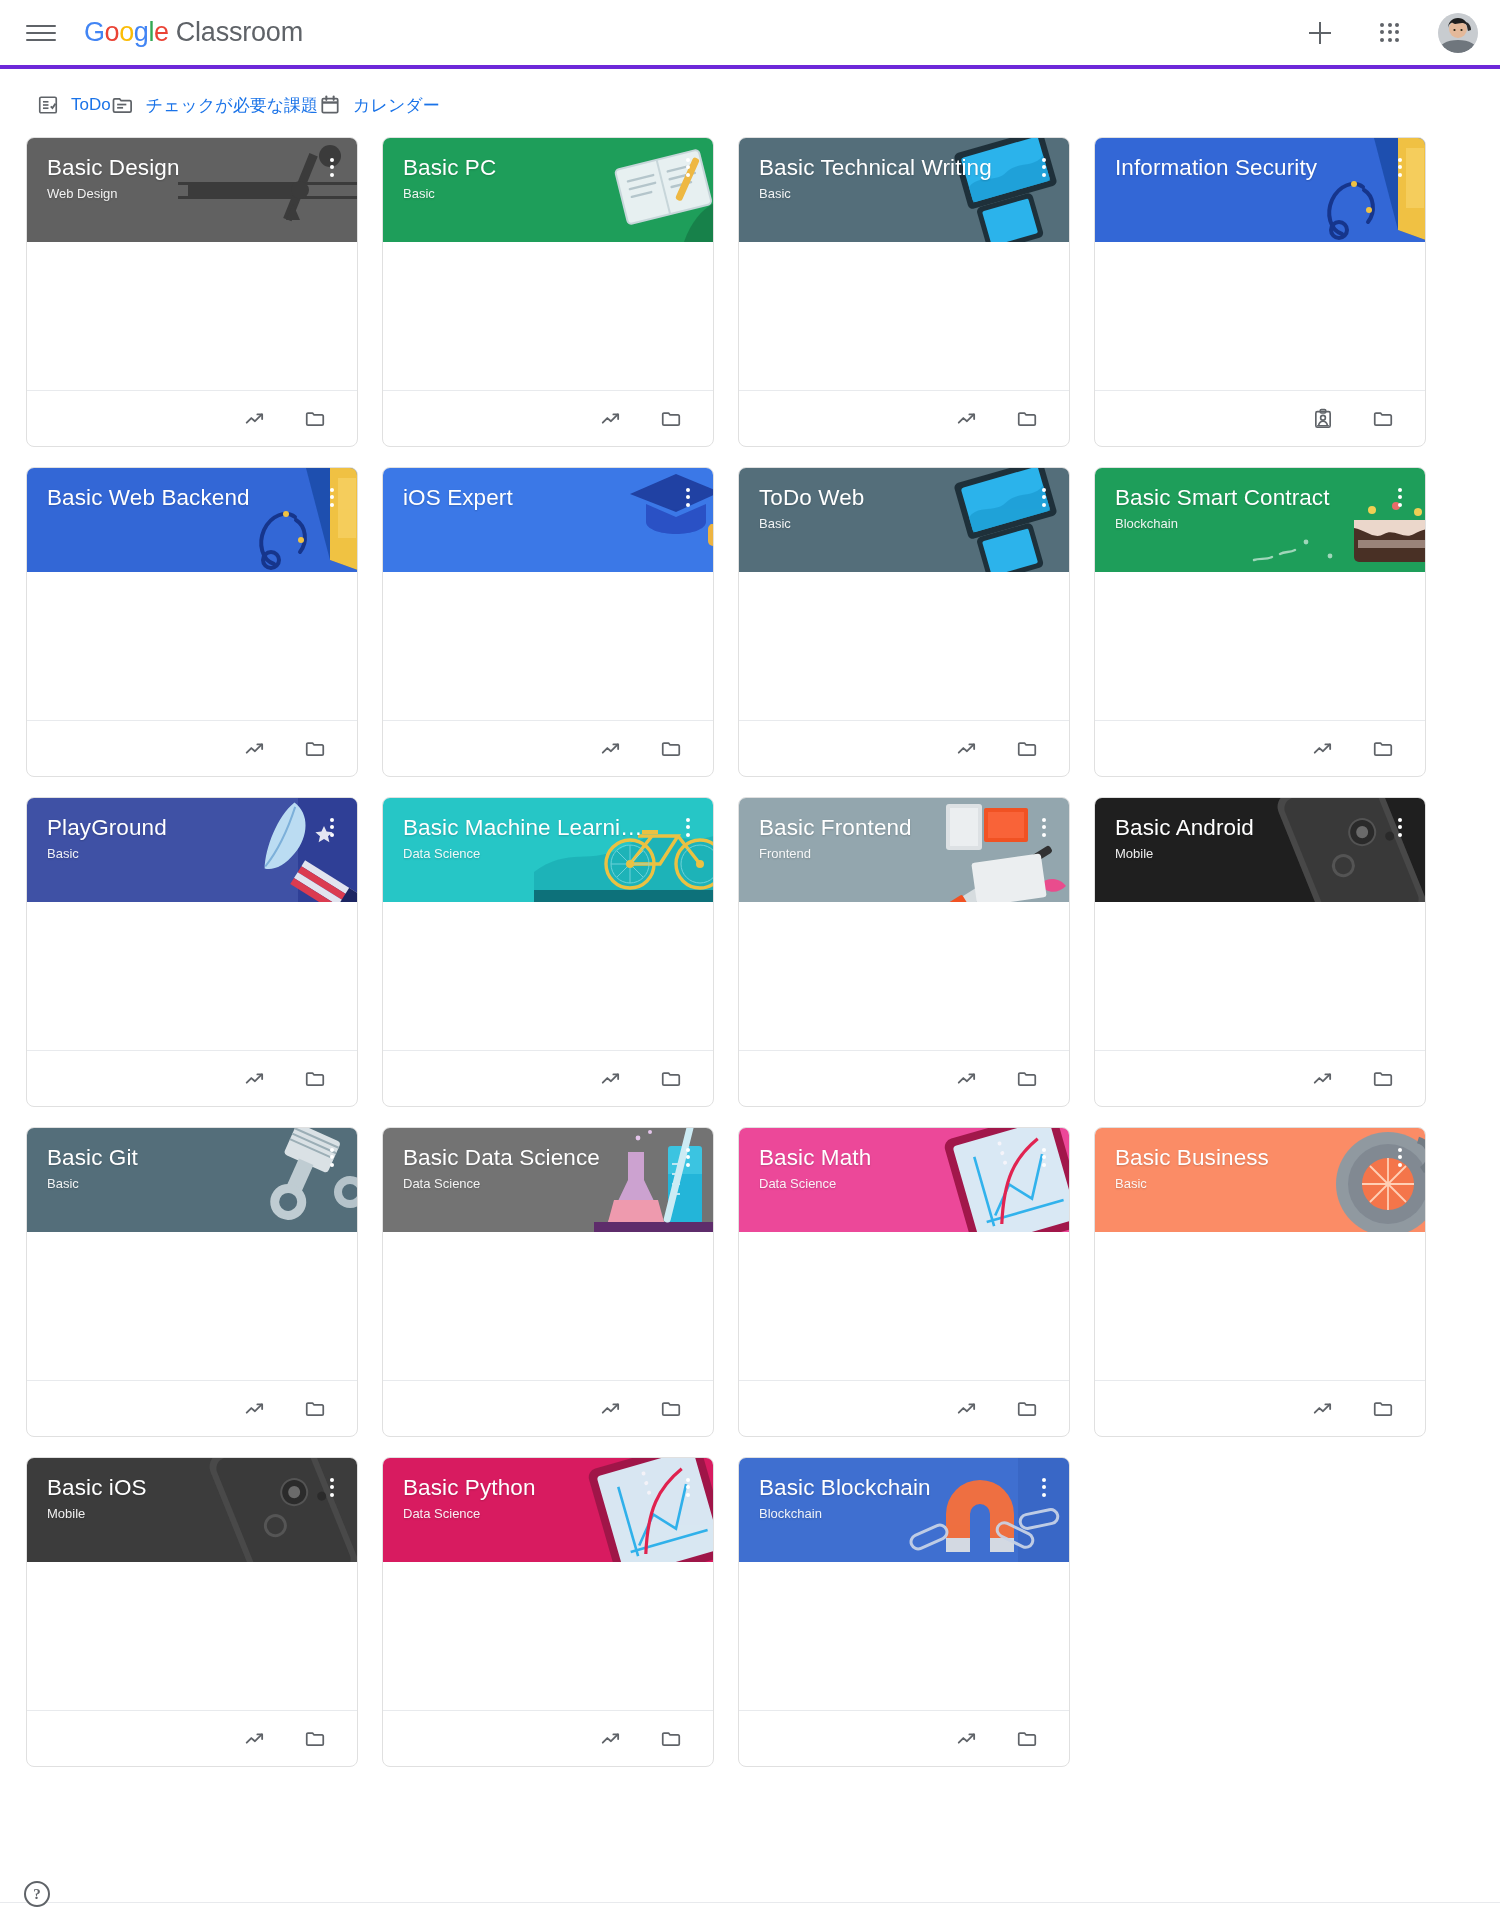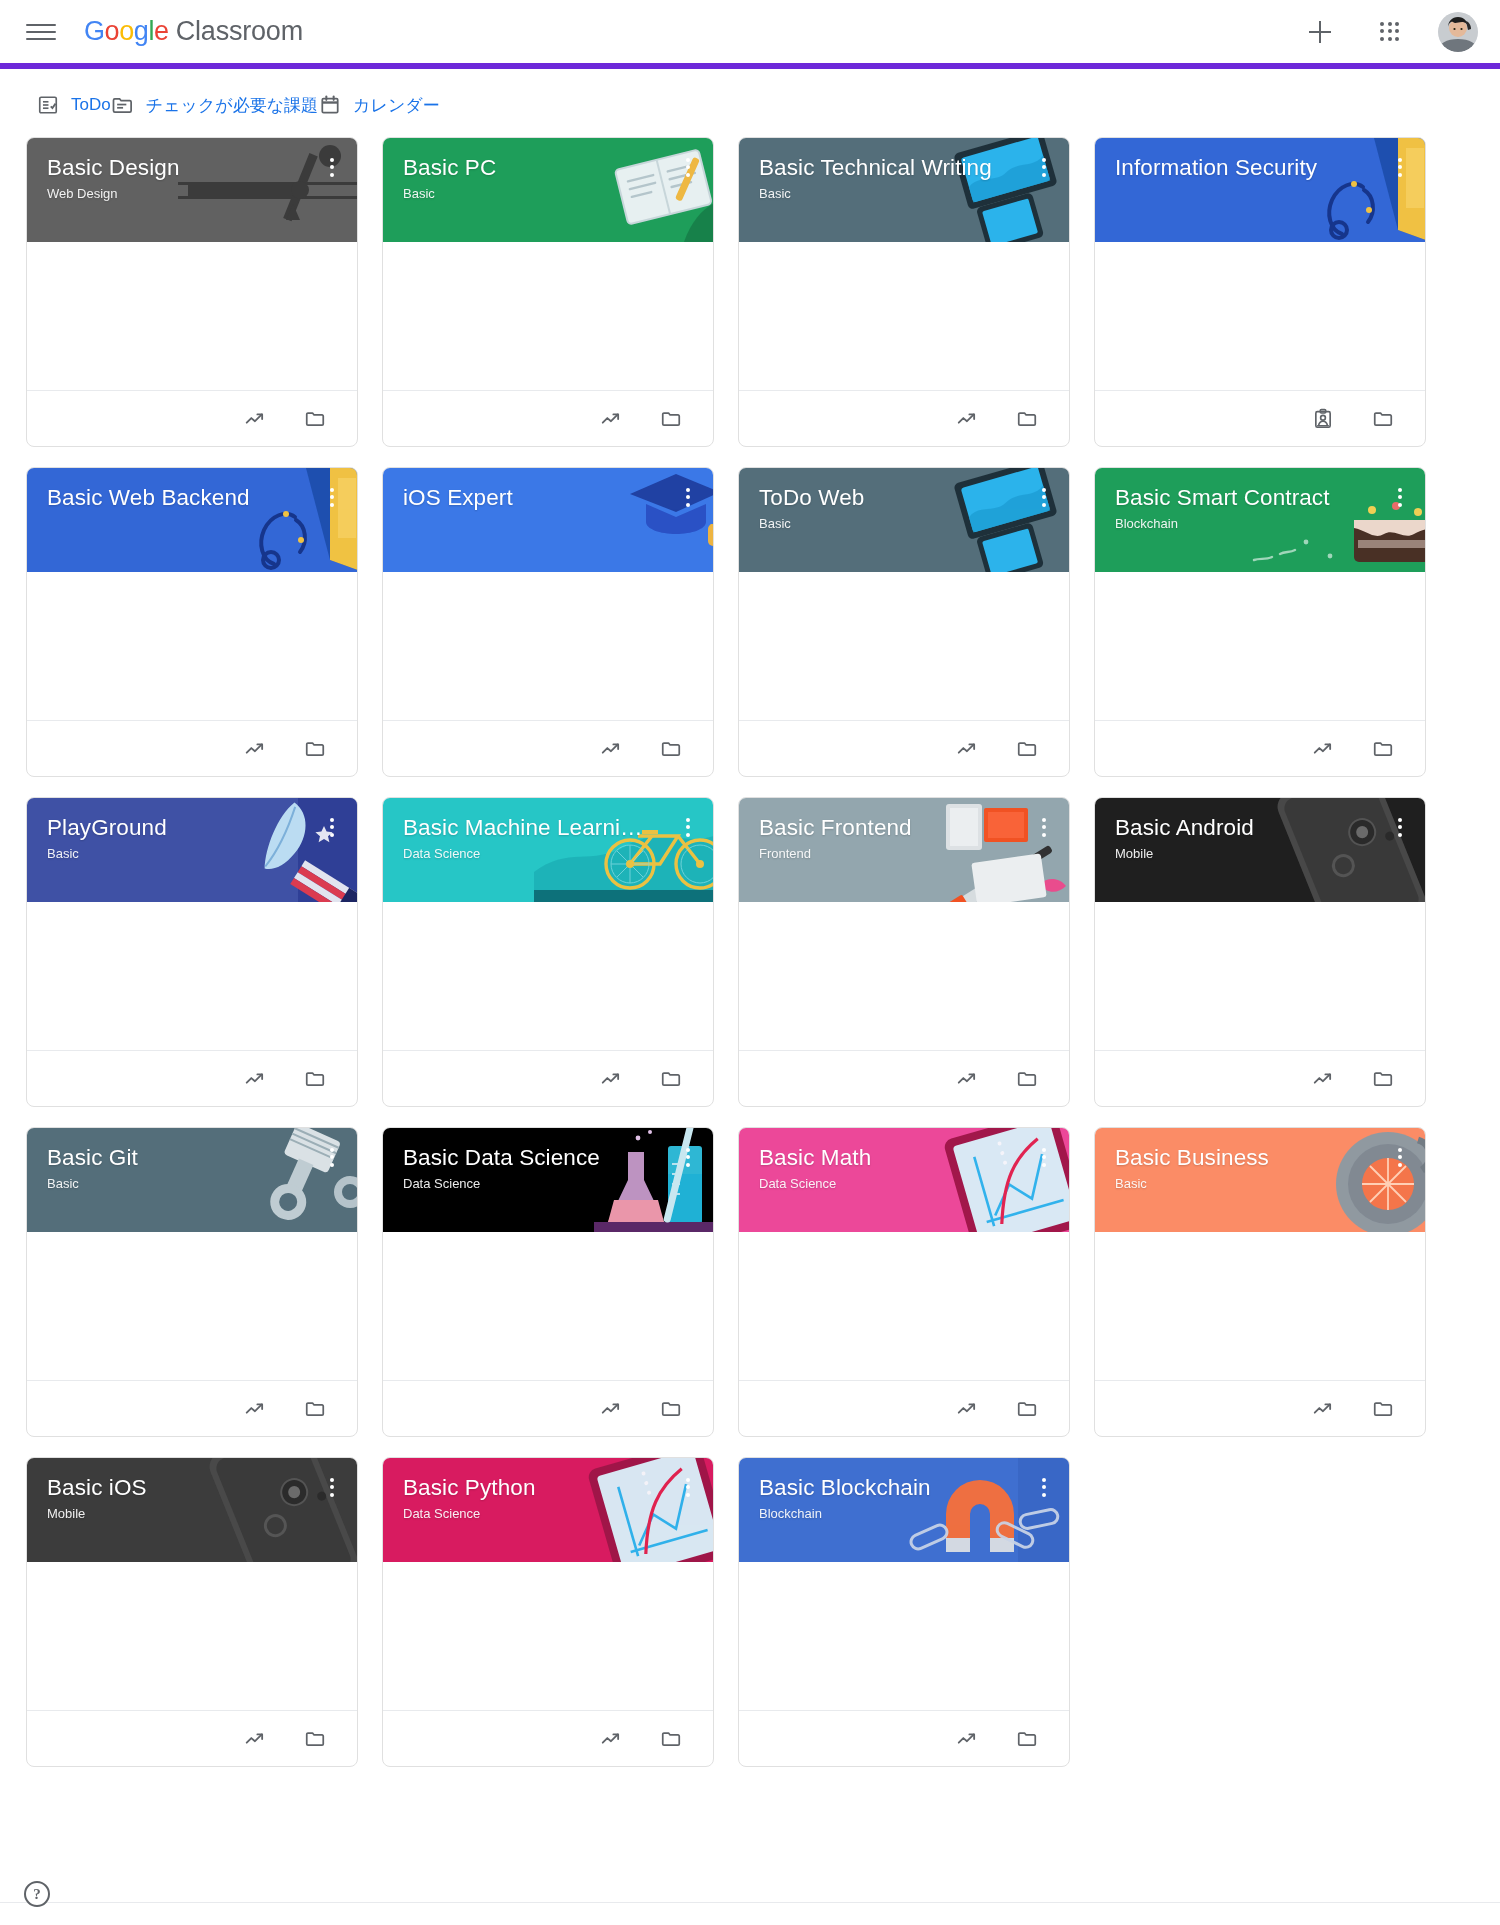--- a/index.html
+++ b/index.html
@@ -11,21 +11,21 @@
     -webkit-font-smoothing: antialiased;
   }
   body { position: relative; min-height: 1925px; overflow-x: hidden; }
 
   
   .appbar {
     height: 69px;
     display: flex;
     align-items: center;
     padding: 0 22px 0 26px;
-    border-bottom: 6px solid #6d28d9;
+    border-bottom: 4px solid #6d28d9;
     background: #fff;
     position: relative;
   }
   .hamburger {
     width: 30px; height: 30px;
     display: flex; flex-direction: column; justify-content: center;
     gap: 5px; cursor: pointer; flex: none;
     margin-right: 28px;
   }
   .hamburger i { display:block; height: 2px; background: #5f6368; border-radius: 1px; }
@@ -831,21 +831,21 @@
         <button class="foot-btn">
        <span>
             <svg width="22" height="22" viewBox="0 0 24 24" fill="none" stroke="currentColor" stroke-width="1.9" stroke-linejoin="round">
               <path d="M3 6.8A1.3 1.3 0 0 1 4.3 5.5h5L11 7.6h8.7A1.3 1.3 0 0 1 21 8.9v8.6a1.3 1.3 0 0 1-1.3 1.3H4.3A1.3 1.3 0 0 1 3 17.5z"></path>
             </svg>
           </span>
      </button>
       </div>
     </div>
     <div class="card">
-    <div class="card-header" style="background:#000000">
+    <div class="card-header" style="background:#737373">
       <div class="card-art">
           <svg viewBox="0 0 185 104" preserveAspectRatio="xMaxYMid slice">
       <g>
         <rect x="60" y="94" width="125" height="10" fill="#5d2a6b"></rect>
         <path d="M94 24h16v28l20 42H74l20-42z" fill="#d9a8de" opacity=".9"></path>
         <path d="M80 72h44l6 22H74z" fill="#f29bb0"></path>
         <rect x="134" y="18" width="34" height="76" rx="3" fill="#34cdee" opacity=".92"></rect>
         <rect x="134" y="46" width="34" height="48" fill="#1fb6dc" opacity=".9"></rect>
         <g stroke="#bfeaf7" stroke-width="2">
                 <path d="M138 36h8M138 46h8M138 56h8M138 66h8"></path>

